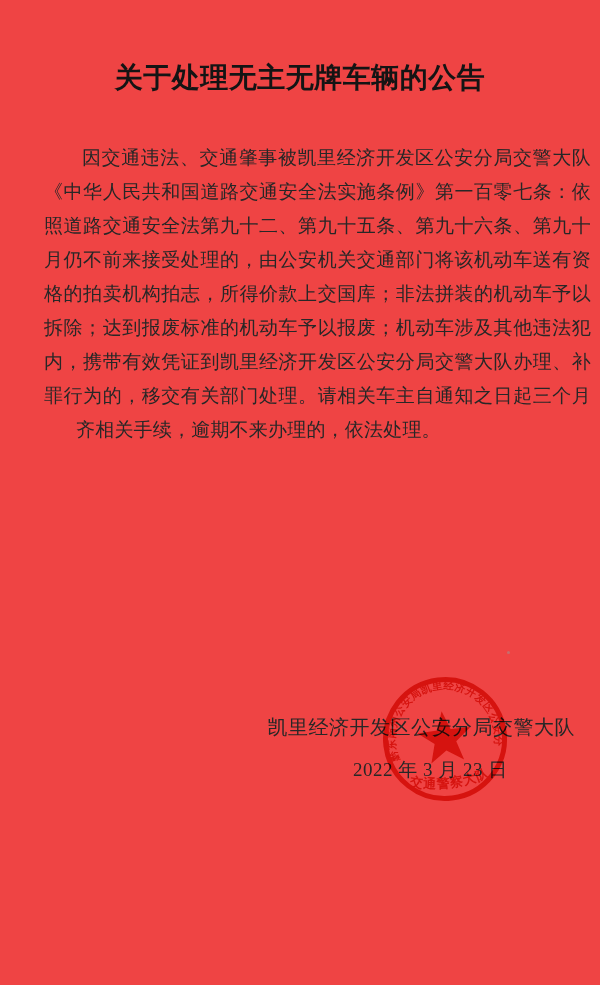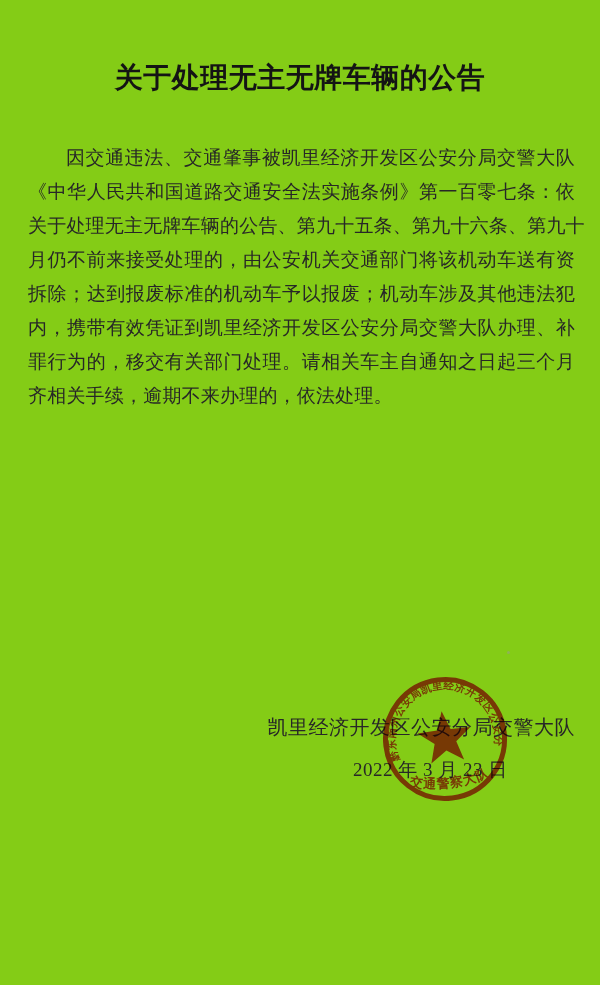--- a/index.html
+++ b/index.html
@@ -1,54 +1,54 @@
 <!DOCTYPE html>
 <html><head>
 <meta charset="utf-8">
 <style>
   * { margin: 0; padding: 0; box-sizing: border-box; }
   html, body { background: #ffffff; }
   .page {
     position: relative;
     width: 600px;
     height: 985px;
-    background: #84cc16;
+    background: #ef4444;
     overflow: hidden;
     font-family: "Liberation Serif", "DejaVu Serif", serif;
   }
   .doc-title {
     position: absolute;
     top: 60px;
     left: 0;
     width: 600px;
     text-align: center;
     font-size: 28px;
     font-weight: 700;
     color: #141414;
     letter-spacing: 0.5px;
     line-height: 36px;
   }
   .doc-body {
     position: absolute;
     top: 141px;
-    left: 28px;
+    left: 44px;
     width: 547px;
     color: #272727;
   }
   .body-line {
     font-size: 19px;
     line-height: 34px;
     height: 34px;
     white-space: nowrap;
     text-align: justify;
     text-align-last: justify;
     letter-spacing: 0.2px;
   }
   .body-line.indent { text-indent: 2em; }
-  .body-line.last { text-align-last: left; }
+  .body-line.last { text-align-last: left; margin-left: 32px; }
   .signature-line {
     position: absolute;
     top: 711px;
     right: 25px;
     font-size: 20px;
     line-height: 32px;
     color: #272727;
     letter-spacing: 0.5px;
     white-space: nowrap;
   }
@@ -101,22 +101,23 @@
 </head>
 <body>
 
 <div class="page">
 
   <div class="doc-title">关于处理无主无牌车辆的公告</div>
 
   <div class="doc-body">
     <div class="body-line indent">因交通违法、交通肇事被凯里经济开发区公安分局交警大队</div>
     <div class="body-line">《中华人民共和国道路交通安全法实施条例》第一百零七条：依</div>
-    <div class="body-line">关于处理无主无牌车辆的公告、第九十五条、第九十六条、第九十</div>
+    <div class="body-line">照道路交通安全法第九十二、第九十五条、第九十六条、第九十</div>
     <div class="body-line">月仍不前来接受处理的，由公安机关交通部门将该机动车送有资</div>
+    <div class="body-line">格的拍卖机构拍志，所得价款上交国库；非法拼装的机动车予以</div>
     <div class="body-line">拆除；达到报废标准的机动车予以报废；机动车涉及其他违法犯</div>
     <div class="body-line">内，携带有效凭证到凯里经济开发区公安分局交警大队办理、补</div>
     <div class="body-line">罪行为的，移交有关部门处理。请相关车主自通知之日起三个月</div>
     <div class="body-line last">齐相关手续，逾期不来办理的，依法处理。</div>
   </div>
 
   <div class="signature-line">凯里经济开发区公安分局交警大队</div>
 
   <div class="date-line">2022 年 3 月 23 日</div>
 

